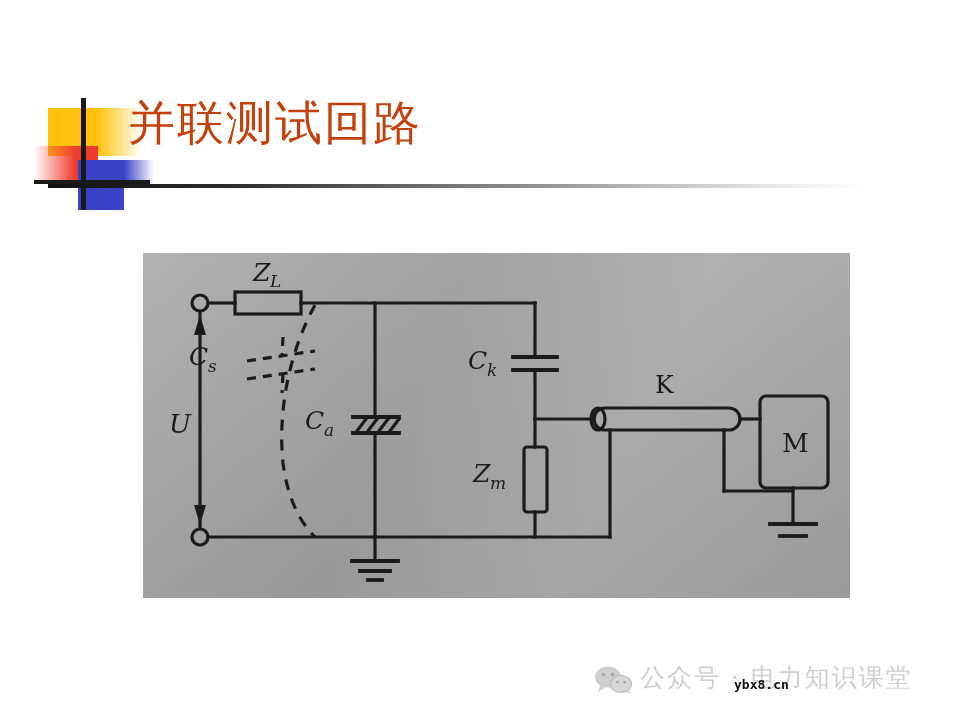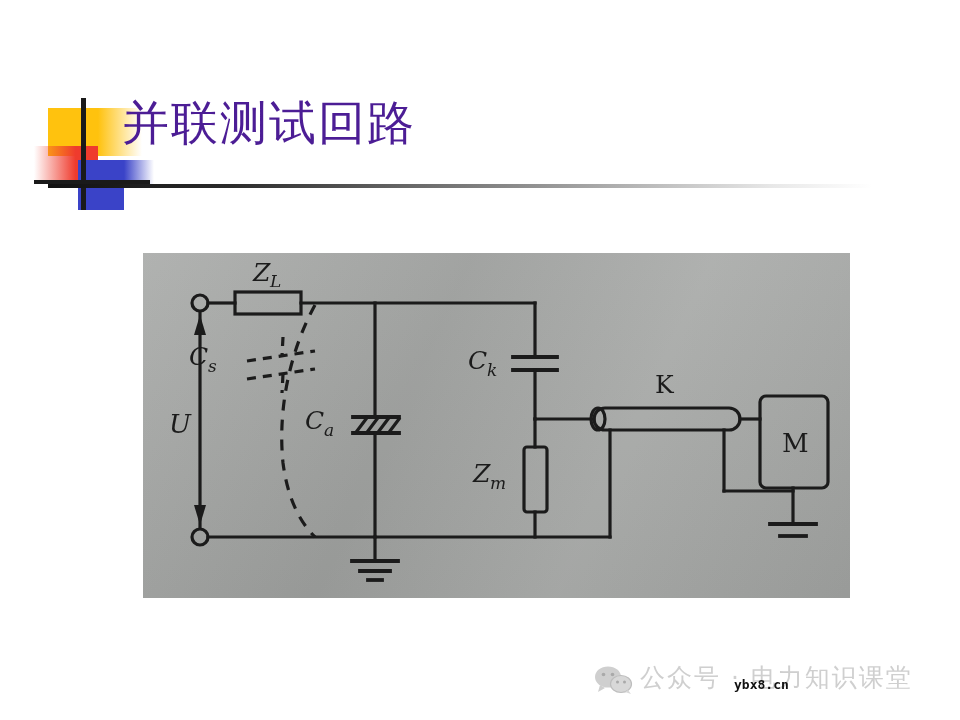--- a/index.html
+++ b/index.html
@@ -91,26 +91,26 @@
     position: absolute;
     left: 0px;
     top: 82px;
     width: 116px;
     height: 4px;
     background: #1a1a1a;
   }
 
   .title-text {
     position: absolute;
-    left: 122px;
+    left: 128px;
     top: 8px;
     font-family: "DejaVu Serif", serif;
     font-size: 47px;
     line-height: 1.05;
-    color: #4c1d95;
+    color: #c2410c;
     letter-spacing: 2px;
     white-space: nowrap;
   }
 
   .title-rule {
     position: absolute;
     left: 48px;
     top: 184px;
     width: 824px;
     height: 4px;

